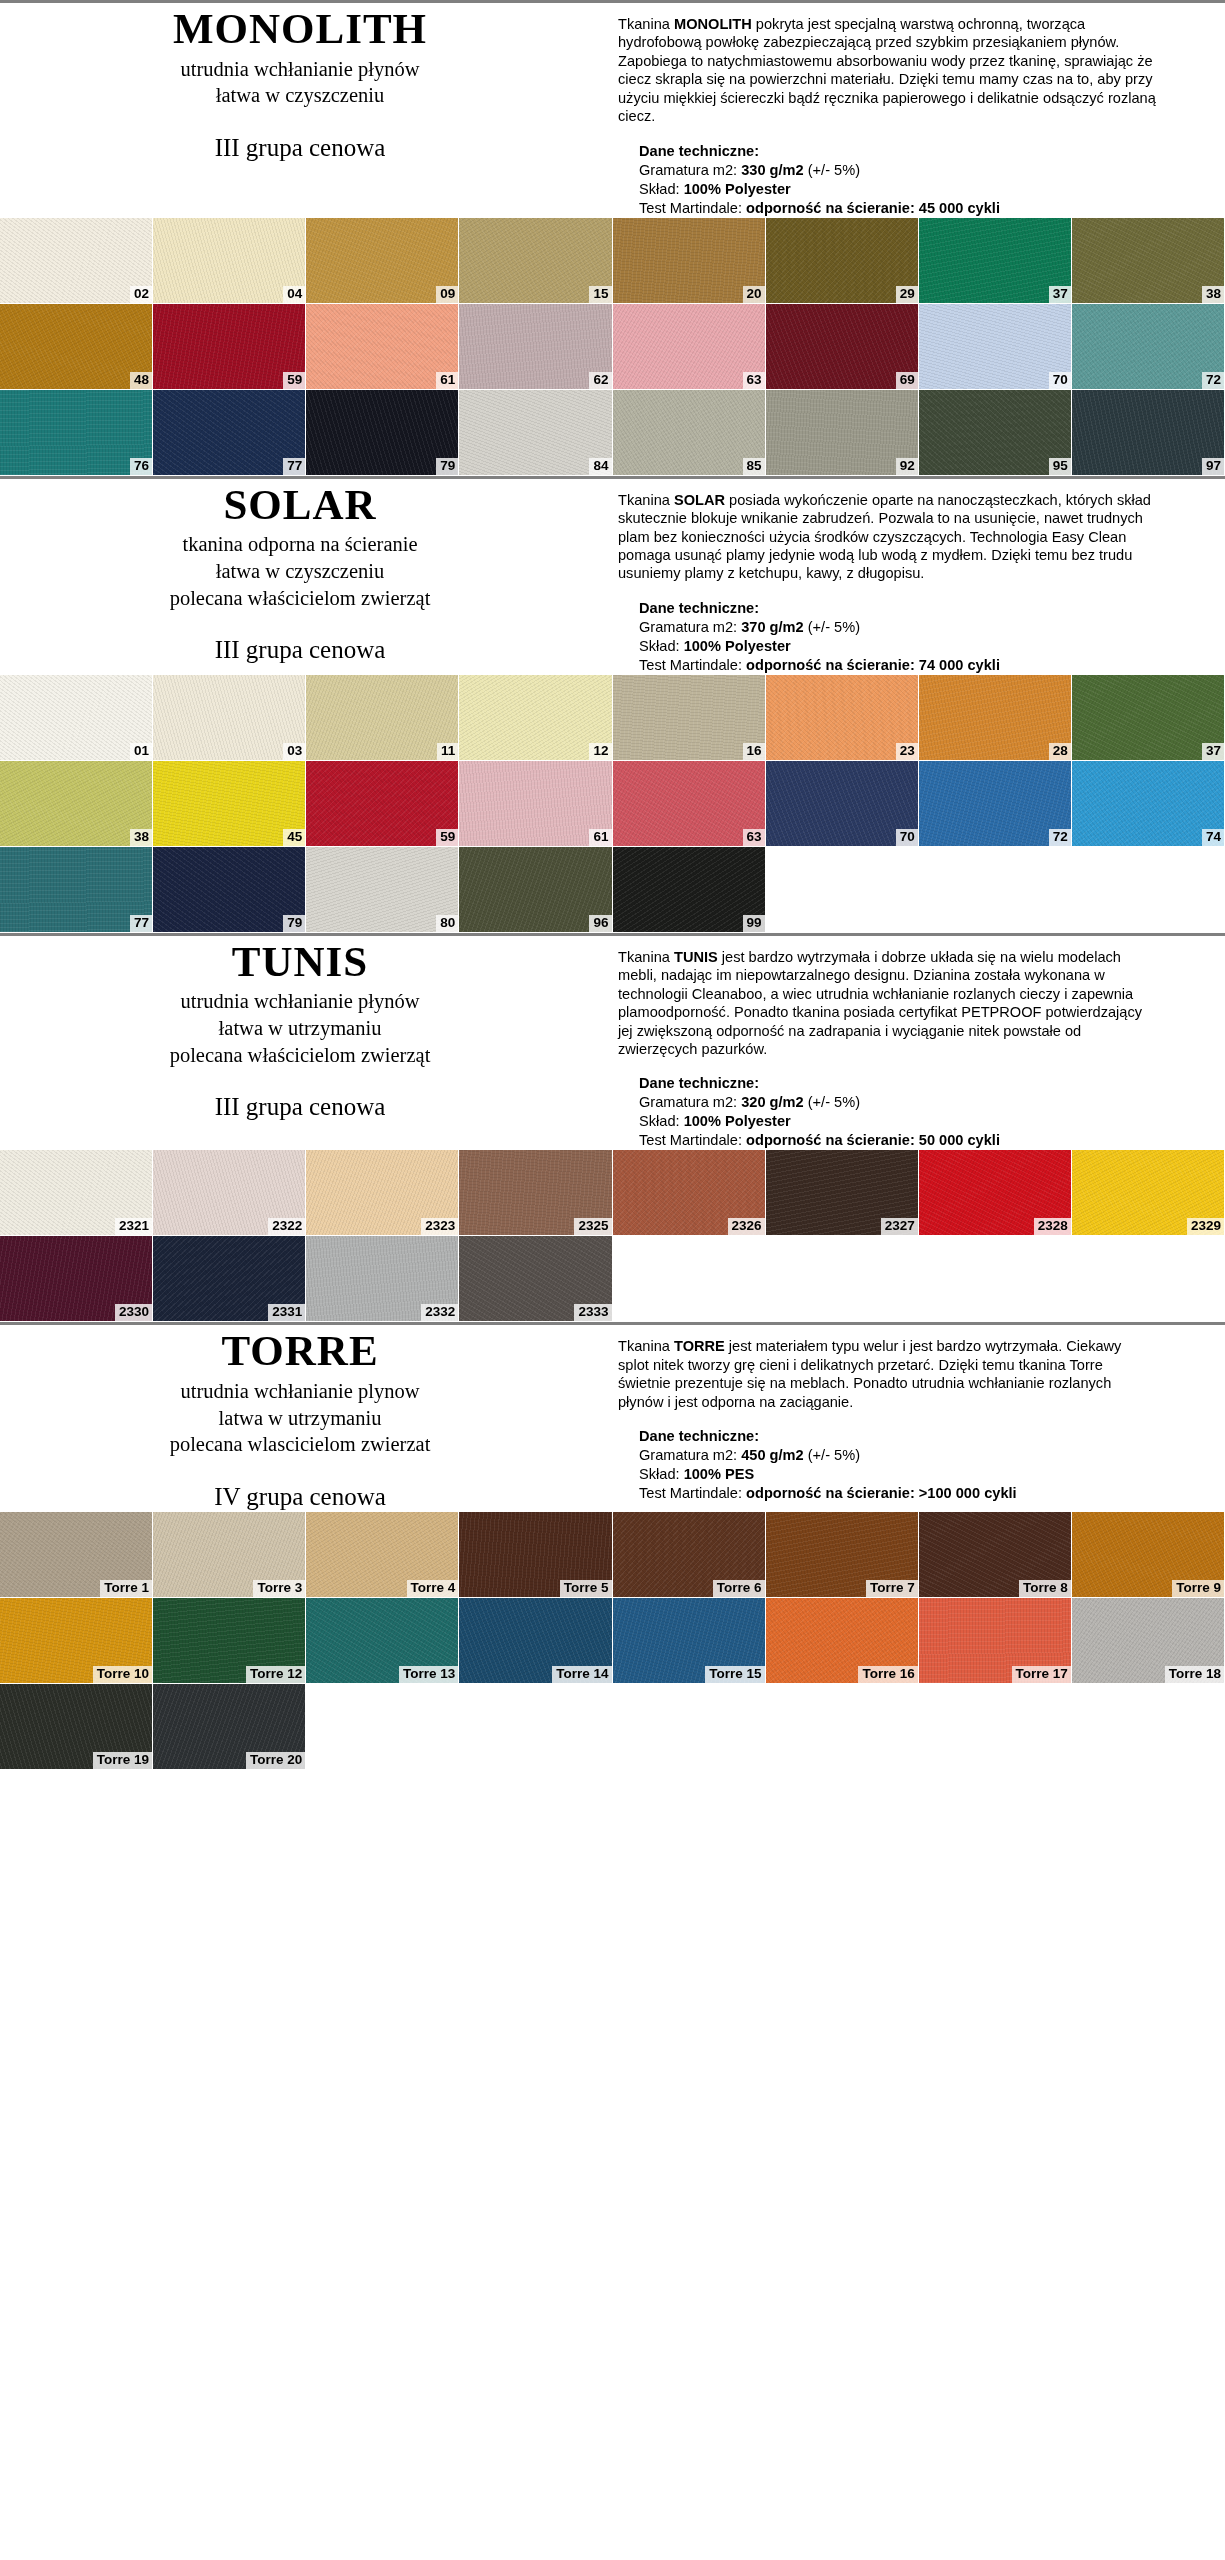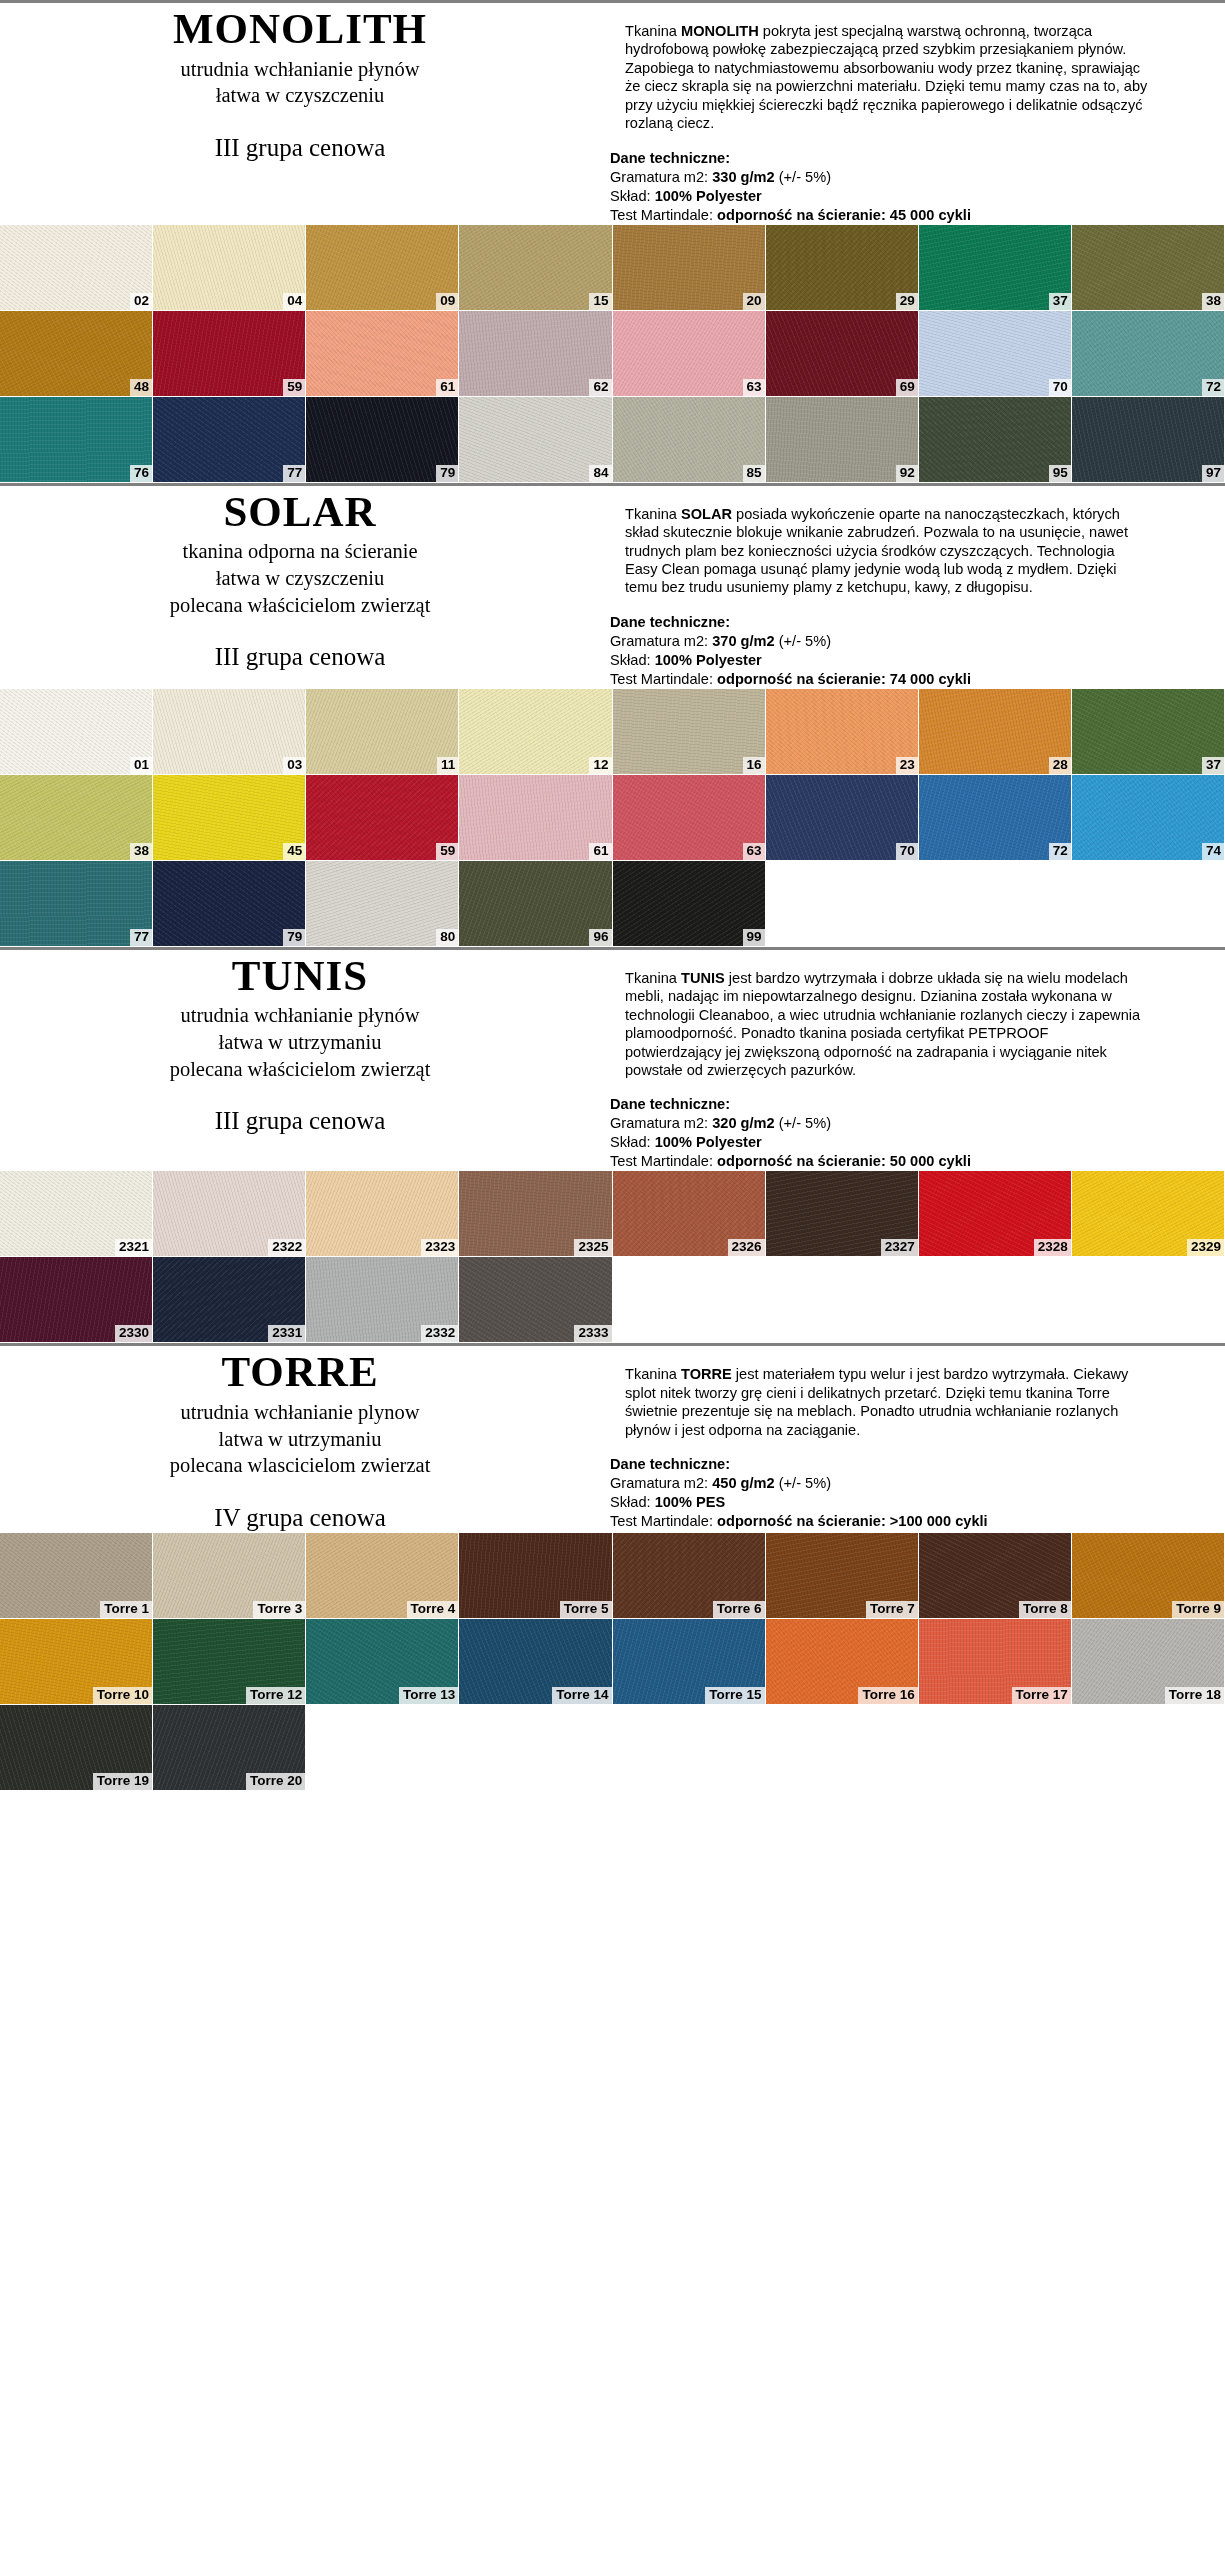--- a/index.html
+++ b/index.html
@@ -35,26 +35,26 @@
     font-size:25px;
     line-height:1.2;
     color:#000;
     margin:24px 0 0 0;
   }
 
   .desc{
     font-size:14.6px;
     line-height:1.265;
     color:#000;
-    margin:15px;
+    margin:8px;
     text-align:left;
   }
   .desc b{font-weight:700;}
 
-  .tech{margin-top:16px;font-size:14.6px;line-height:1.30;color:#000;}
+  .tech{margin-top:16px;font-size:14.6px;line-height:1.30;color:#000;margin-left:29px;}
   .tech-title{font-weight:700;}
   .tech-row{white-space:nowrap;}
   .tech-row .v{font-weight:700;}
 
   
   .grid{display:flex;flex-wrap:wrap;width:1225px;}
   .sw{
     position:relative;
     width:153.125px;
     box-sizing:border-box;

